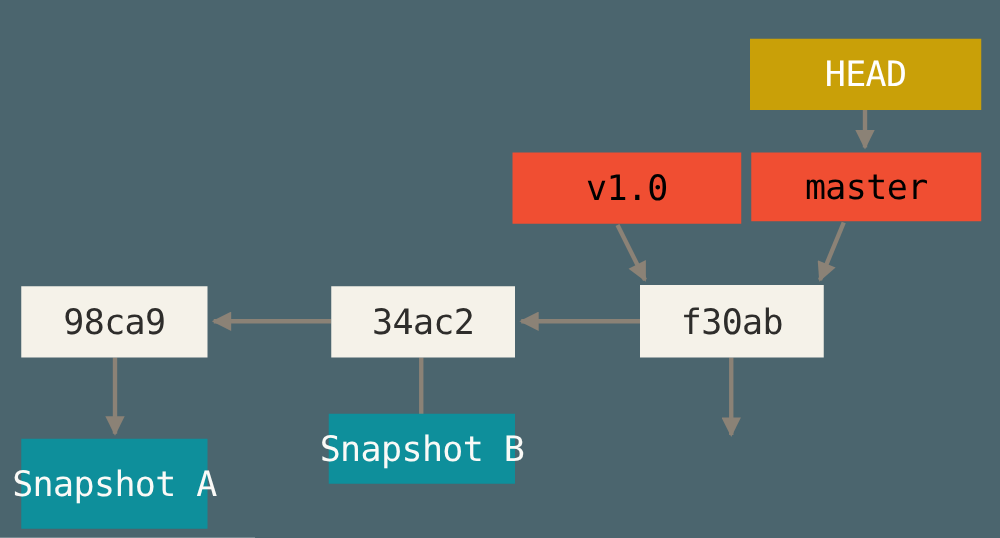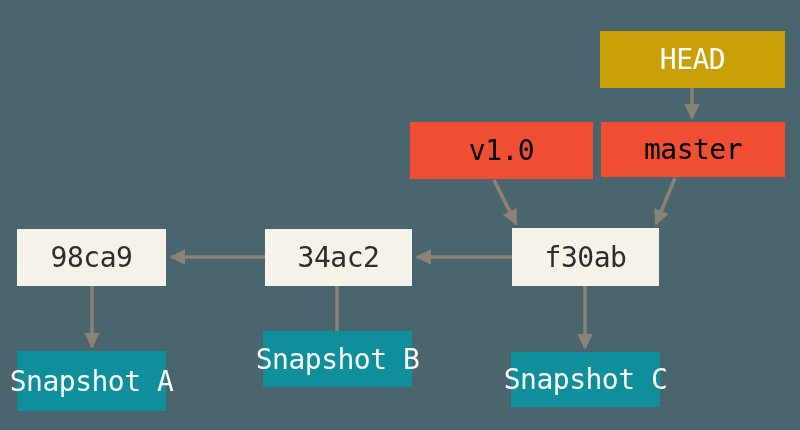--- a/index.html
+++ b/index.html
@@ -41,21 +41,21 @@
   .node-master { left: 601px; top: 122px; width: 184px; height: 55px; justify-content: center; }
   .node-commit {
     background: #F5F2E9; color: #2E2D2B;
   }
   .node-98ca9 { left: 17px;  top: 229px; width: 149px; height: 57px; }
   .node-34ac2 { left: 265px; top: 229px; width: 147px; height: 57px; text-align: center; }
   .node-f30ab { left: 512px; top: 228px; width: 147px; height: 58px; }
   .node-snapshot {
     background: #0E8F9B; color: #FAFAF7;
   }
-  .node-snap-a { left: 17px;  top: 351px; width: 149px; height: 60px; }
+  .node-snap-a { left: 17px;  top: 351px; width: 149px; height: 72px; }
   .node-snap-b { left: 263px; top: 331px; width: 149px; height: 56px; }
   .node-snap-c { left: 511px; top: 352px; width: 149px; height: 55px; }
   .edge {
     stroke: #8B8276;
     stroke-width: 3.5;
   }
 </style>
 </head>
 <body>
 
@@ -102,17 +102,14 @@
   </div>
 
   <div class="node node-snapshot node-snap-a">
     <span>Snapshot A</span>
   </div>
 
   <div class="node node-snapshot node-snap-b">
     <span>Snapshot B</span>
   </div>
 
-  <div class="node node-snapshot node-snap-c">
-    <span>Snapshot C</span>
-  </div>
 
 </div>
 
 </body></html>

